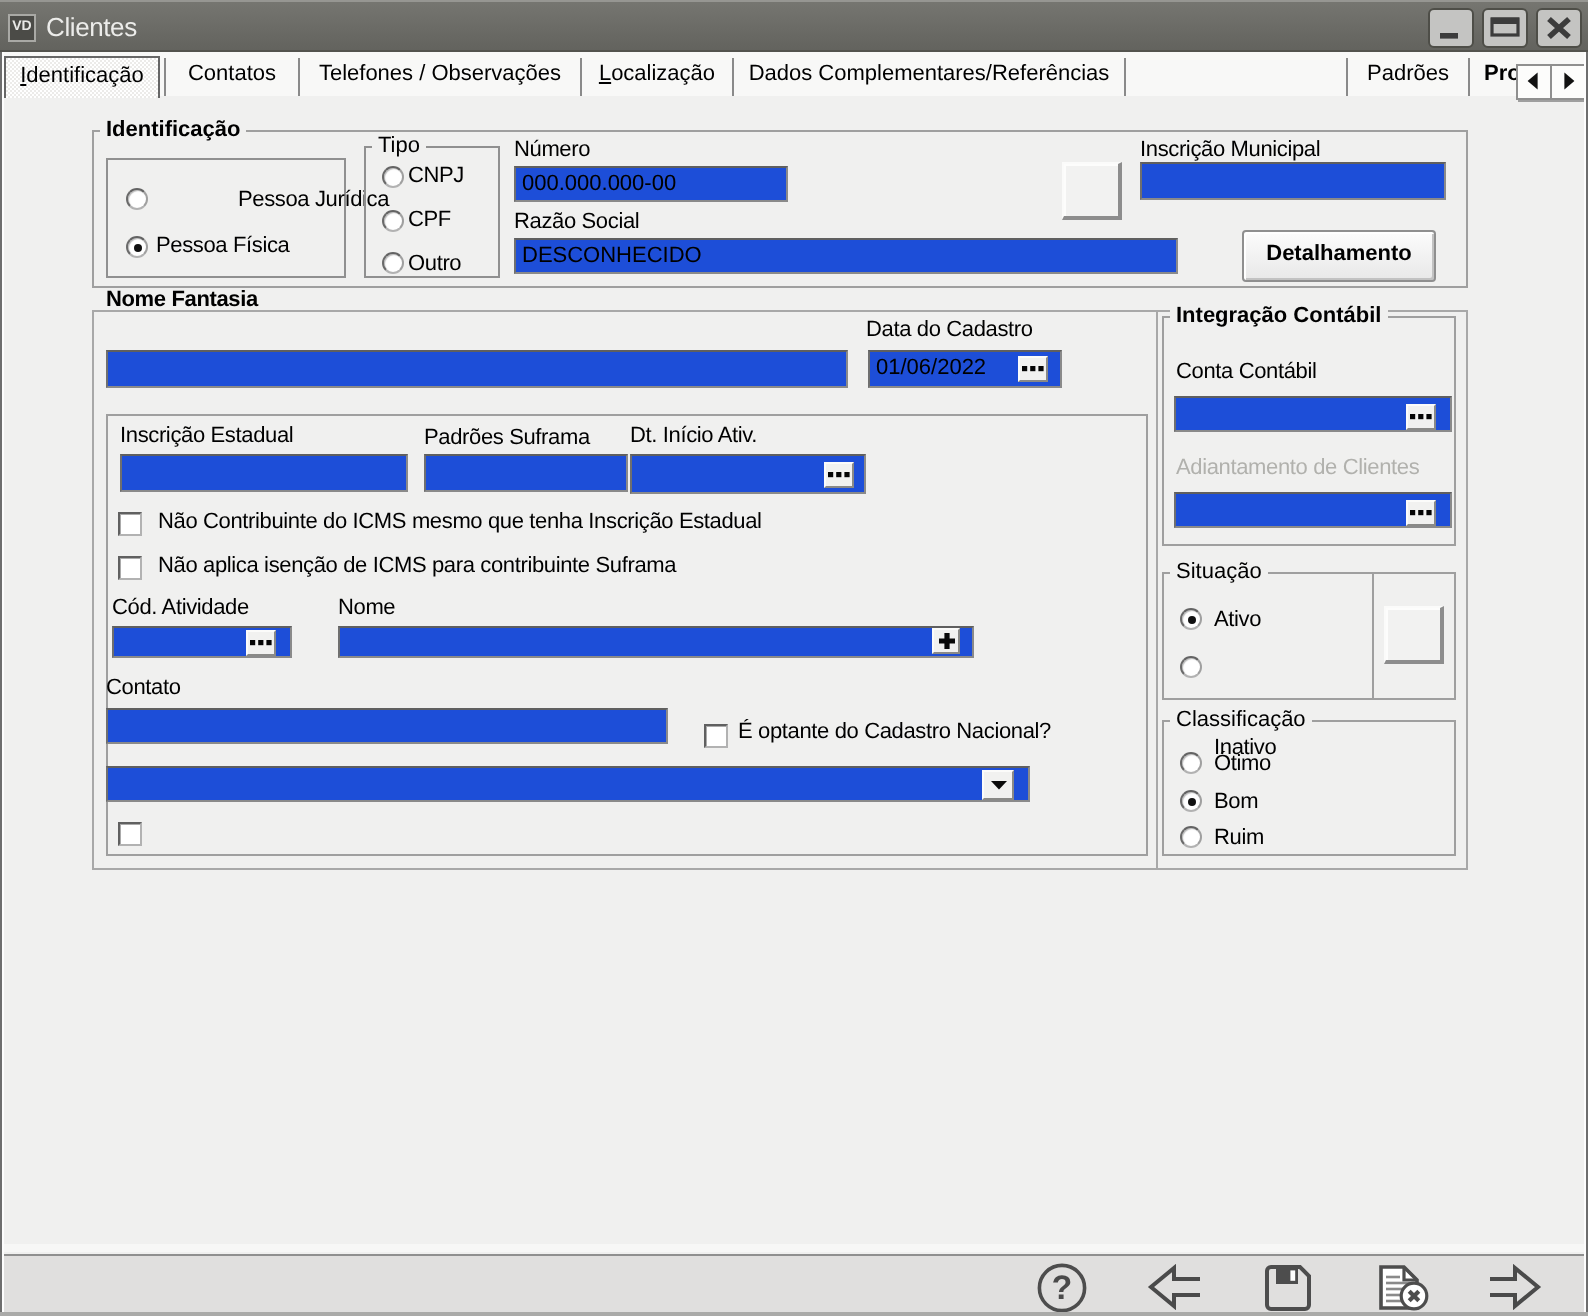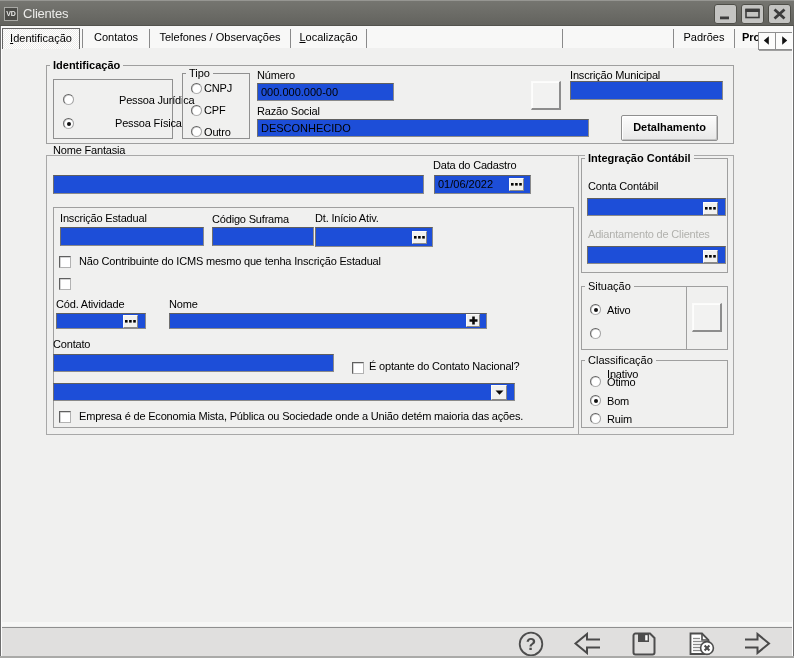--- a/index.html
+++ b/index.html
@@ -89,41 +89,42 @@
 
   <div id="tabs">
     <div id="tabsel"><u>I</u>dentificação</div>
     <div class="tabsep" style="left:82px;"></div>
     <div class="tab" style="left:83px;width:66px;">Contatos</div>
     <div class="tabsep" style="left:149px;"></div>
     <div class="tab" style="left:150px;width:140px;">Telefones / Observações</div>
     <div class="tabsep" style="left:290px;"></div>
     <div class="tab" style="left:291px;width:75px;"><u>L</u>ocalização</div>
     <div class="tabsep" style="left:366px;"></div>
+    <div class="tab" style="left:367px;width:195px;">Dados Complementares/Referências</div>
     <div class="tabsep" style="left:562px;"></div>
     <div class="tabsep" style="left:673px;"></div>
     <div class="tab" style="left:674px;width:60px;">Padrões</div>
     <div class="tabsep" style="left:734px;"></div>
     <div class="tab" style="left:742px;width:17px;overflow:hidden;font-weight:bold;">Pro</div>
     <div class="spinbtn" style="left:758px;"><svg width="16" height="16">
           <path d="M9.8 3.2 L4.8 7.5 L9.8 11.8 Z" fill="#111"></path>
         </svg></div>
     <div class="spinbtn" style="left:775px;"><svg width="16" height="16">
           <path d="M6.2 3.2 L11.2 7.5 L6.2 11.8 Z" fill="#111"></path>
         </svg></div>
   </div>
 
   <div class="gb" style="left:46px;top:65px;width:686px;height:77px;"></div>
   <div class="gblbl" style="left:50px;top:59px;font-weight:bold;">Identificação</div>
 
   <div class="gb" style="left:53px;top:79px;width:118px;height:58px;border-color:#909090;"></div>
   <div class="rad" style="left:63px;top:94px;"></div>
   <div class="lbl" style="left:89px;top:94px;margin-left:30px;">Pessoa Jurídica</div>
   <div class="rad sel" style="left:63px;top:118px;"></div>
-  <div class="lbl" style="left:78px;top:117px;margin-left:37px;">Pessoa Física</div>
+  <div class="lbl" style="left:78px;top:117px;">Pessoa Física</div>
 
   <div class="gb" style="left:182px;top:73px;width:66px;height:64px;border-color:#909090;"></div>
   <div class="gblbl" style="left:186px;top:67px;">Tipo</div>
   <div class="rad" style="left:191px;top:83px;"></div>
   <div class="lbl" style="left:204px;top:82px;">CNPJ</div>
   <div class="rad" style="left:191px;top:105px;"></div>
   <div class="lbl" style="left:204px;top:104px;">CPF</div>
   <div class="rad" style="left:191px;top:126px;"></div>
   <div class="lbl" style="left:204px;top:126px;">Outro</div>
 
@@ -134,21 +135,21 @@
 
   <div class="btnblank" style="left:531px;top:81px;width:27px;height:26px;"></div>
 
   <div class="lbl" style="left:570px;top:69px;">Inscrição Municipal</div>
   <div class="inp" style="left:570px;top:81px;width:145px;height:17px;"></div>
   <div class="btn3d" style="left:621px;top:115px;width:95px;height:24px;font-size:11px;font-weight:bold;text-align:center;line-height:23px;">Detalhamento</div>
 
   <div class="gb" style="left:46px;top:155px;width:686px;height:278px;border-color:#a8a8a8;"></div>
   <div class="gb" style="left:578px;top:155px;width:154px;height:278px;border-color:#a8a8a8;"></div>
 
-  <div class="lbl" style="left:53px;top:144px;">Nome Fantasia</div>
+  <div class="lbl" style="left:53px;top:144px;font-weight:bold;">Nome Fantasia</div>
   <div class="inp" style="left:53px;top:175px;width:363px;height:17px;"></div>
   <div class="lbl" style="left:433px;top:159px;">Data do Cadastro</div>
   <div class="inp" style="left:434px;top:175px;width:89px;height:17px;">01/06/2022</div>
   <div class="dots" style="left:509px;top:178px;width:13px;height:11px;">
       <svg width="11" height="3" style="display:block">
         <rect x="0" y="0" width="2.6" height="2.6" fill="#050505"></rect>
         <rect x="4.1" y="0" width="2.6" height="2.6" fill="#050505"></rect>
         <rect x="8.2" y="0" width="2.6" height="2.6" fill="#050505"></rect>
       </svg>
     </div>
@@ -170,35 +171,36 @@
       <svg width="11" height="3" style="display:block">
         <rect x="0" y="0" width="2.6" height="2.6" fill="#050505"></rect>
         <rect x="4.1" y="0" width="2.6" height="2.6" fill="#050505"></rect>
         <rect x="8.2" y="0" width="2.6" height="2.6" fill="#050505"></rect>
       </svg>
     </div>
 
   <div class="gb" style="left:53px;top:207px;width:519px;height:219px;"></div>
   <div class="lbl" style="left:60px;top:212px;">Inscrição Estadual</div>
   <div class="inp" style="left:60px;top:227px;width:136px;height:17px;"></div>
-  <div class="lbl" style="left:212px;top:213px;">Código Suframa</div>
+  <div class="lbl" style="left:212px;top:213px;">Padrões Suframa</div>
   <div class="inp" style="left:212px;top:227px;width:94px;height:17px;"></div>
   <div class="lbl" style="left:315px;top:212px;">Dt. Início Ativ.</div>
   <div class="inp" style="left:315px;top:227px;width:110px;height:18px;"></div>
   <div class="dots" style="left:412px;top:231px;width:13px;height:11px;">
       <svg width="11" height="3" style="display:block">
         <rect x="0" y="0" width="2.6" height="2.6" fill="#050505"></rect>
         <rect x="4.1" y="0" width="2.6" height="2.6" fill="#050505"></rect>
         <rect x="8.2" y="0" width="2.6" height="2.6" fill="#050505"></rect>
       </svg>
     </div>
 
   <div class="chk" style="left:59px;top:256px;"></div>
   <div class="lbl" style="left:79px;top:255px;">Não Contribuinte do ICMS mesmo que tenha Inscrição Estadual</div>
   <div class="chk" style="left:59px;top:278px;"></div>
+  <div class="lbl" style="left:79px;top:277px;">Não aplica isenção de ICMS para contribuinte Suframa</div>
 
   <div class="lbl" style="left:56px;top:298px;">Cód. Atividade</div>
   <div class="inp" style="left:56px;top:313px;width:82px;height:14px;"></div>
   <div class="dots" style="left:123px;top:315px;width:13px;height:11px;">
       <svg width="11" height="3" style="display:block">
         <rect x="0" y="0" width="2.6" height="2.6" fill="#050505"></rect>
         <rect x="4.1" y="0" width="2.6" height="2.6" fill="#050505"></rect>
         <rect x="8.2" y="0" width="2.6" height="2.6" fill="#050505"></rect>
       </svg>
     </div>
@@ -206,30 +208,29 @@
   <div class="inp" style="left:169px;top:313px;width:310px;height:14px;"></div>
   <div class="dots" style="left:466px;top:314px;width:12px;height:11px;">
       <svg width="9" height="9" style="display:block">
         <path d="M3.2 0.5 H5.8 V3.2 H8.5 V5.8 H5.8 V8.5 H3.2 V5.8 H0.5 V3.2 H3.2 Z" fill="#0a0a0a"></path>
       </svg>
     </div>
 
   <div class="lbl" style="left:53px;top:338px;">Contato</div>
   <div class="inp" style="left:53px;top:354px;width:273px;height:16px;"></div>
   <div class="chk" style="left:352px;top:362px;"></div>
-  <div class="lbl" style="left:369px;top:360px;">É optante do Contato Nacional?</div>
+  <div class="lbl" style="left:369px;top:360px;">É optante do Cadastro Nacional?</div>
 
   <div class="inp" style="left:53px;top:383px;width:454px;height:16px;"></div>
   <div class="dots" style="left:491px;top:385px;width:14px;height:13px;">
       <svg width="9" height="5" style="display:block">
         <path d="M0.5 0.5 L4.5 4.8 L8.5 0.5 Z" fill="#0a0a0a"></path>
       </svg>
     </div>
   <div class="chk" style="left:59px;top:411px;"></div>
-  <div class="lbl" style="left:79px;top:410px;">Empresa é de Economia Mista, Pública ou Sociedade onde a União detém maioria das ações.</div>
 
   <div class="gb" style="left:581px;top:286px;width:104px;height:62px;"></div>
   <div class="gblbl" style="left:585px;top:280px;">Situação</div>
   <div class="rad sel" style="left:590px;top:304px;"></div>
   <div class="lbl" style="left:607px;top:304px;">Ativo</div>
   <div class="rad" style="left:590px;top:328px;"></div>
   <div class="lbl" style="left:607px;top:328px;margin-top:40px;">Inativo</div>
   <div class="gb" style="left:686px;top:286px;width:40px;height:62px;"></div>
   <div class="btnblank" style="left:692px;top:303px;width:27px;height:26px;"></div>
 

